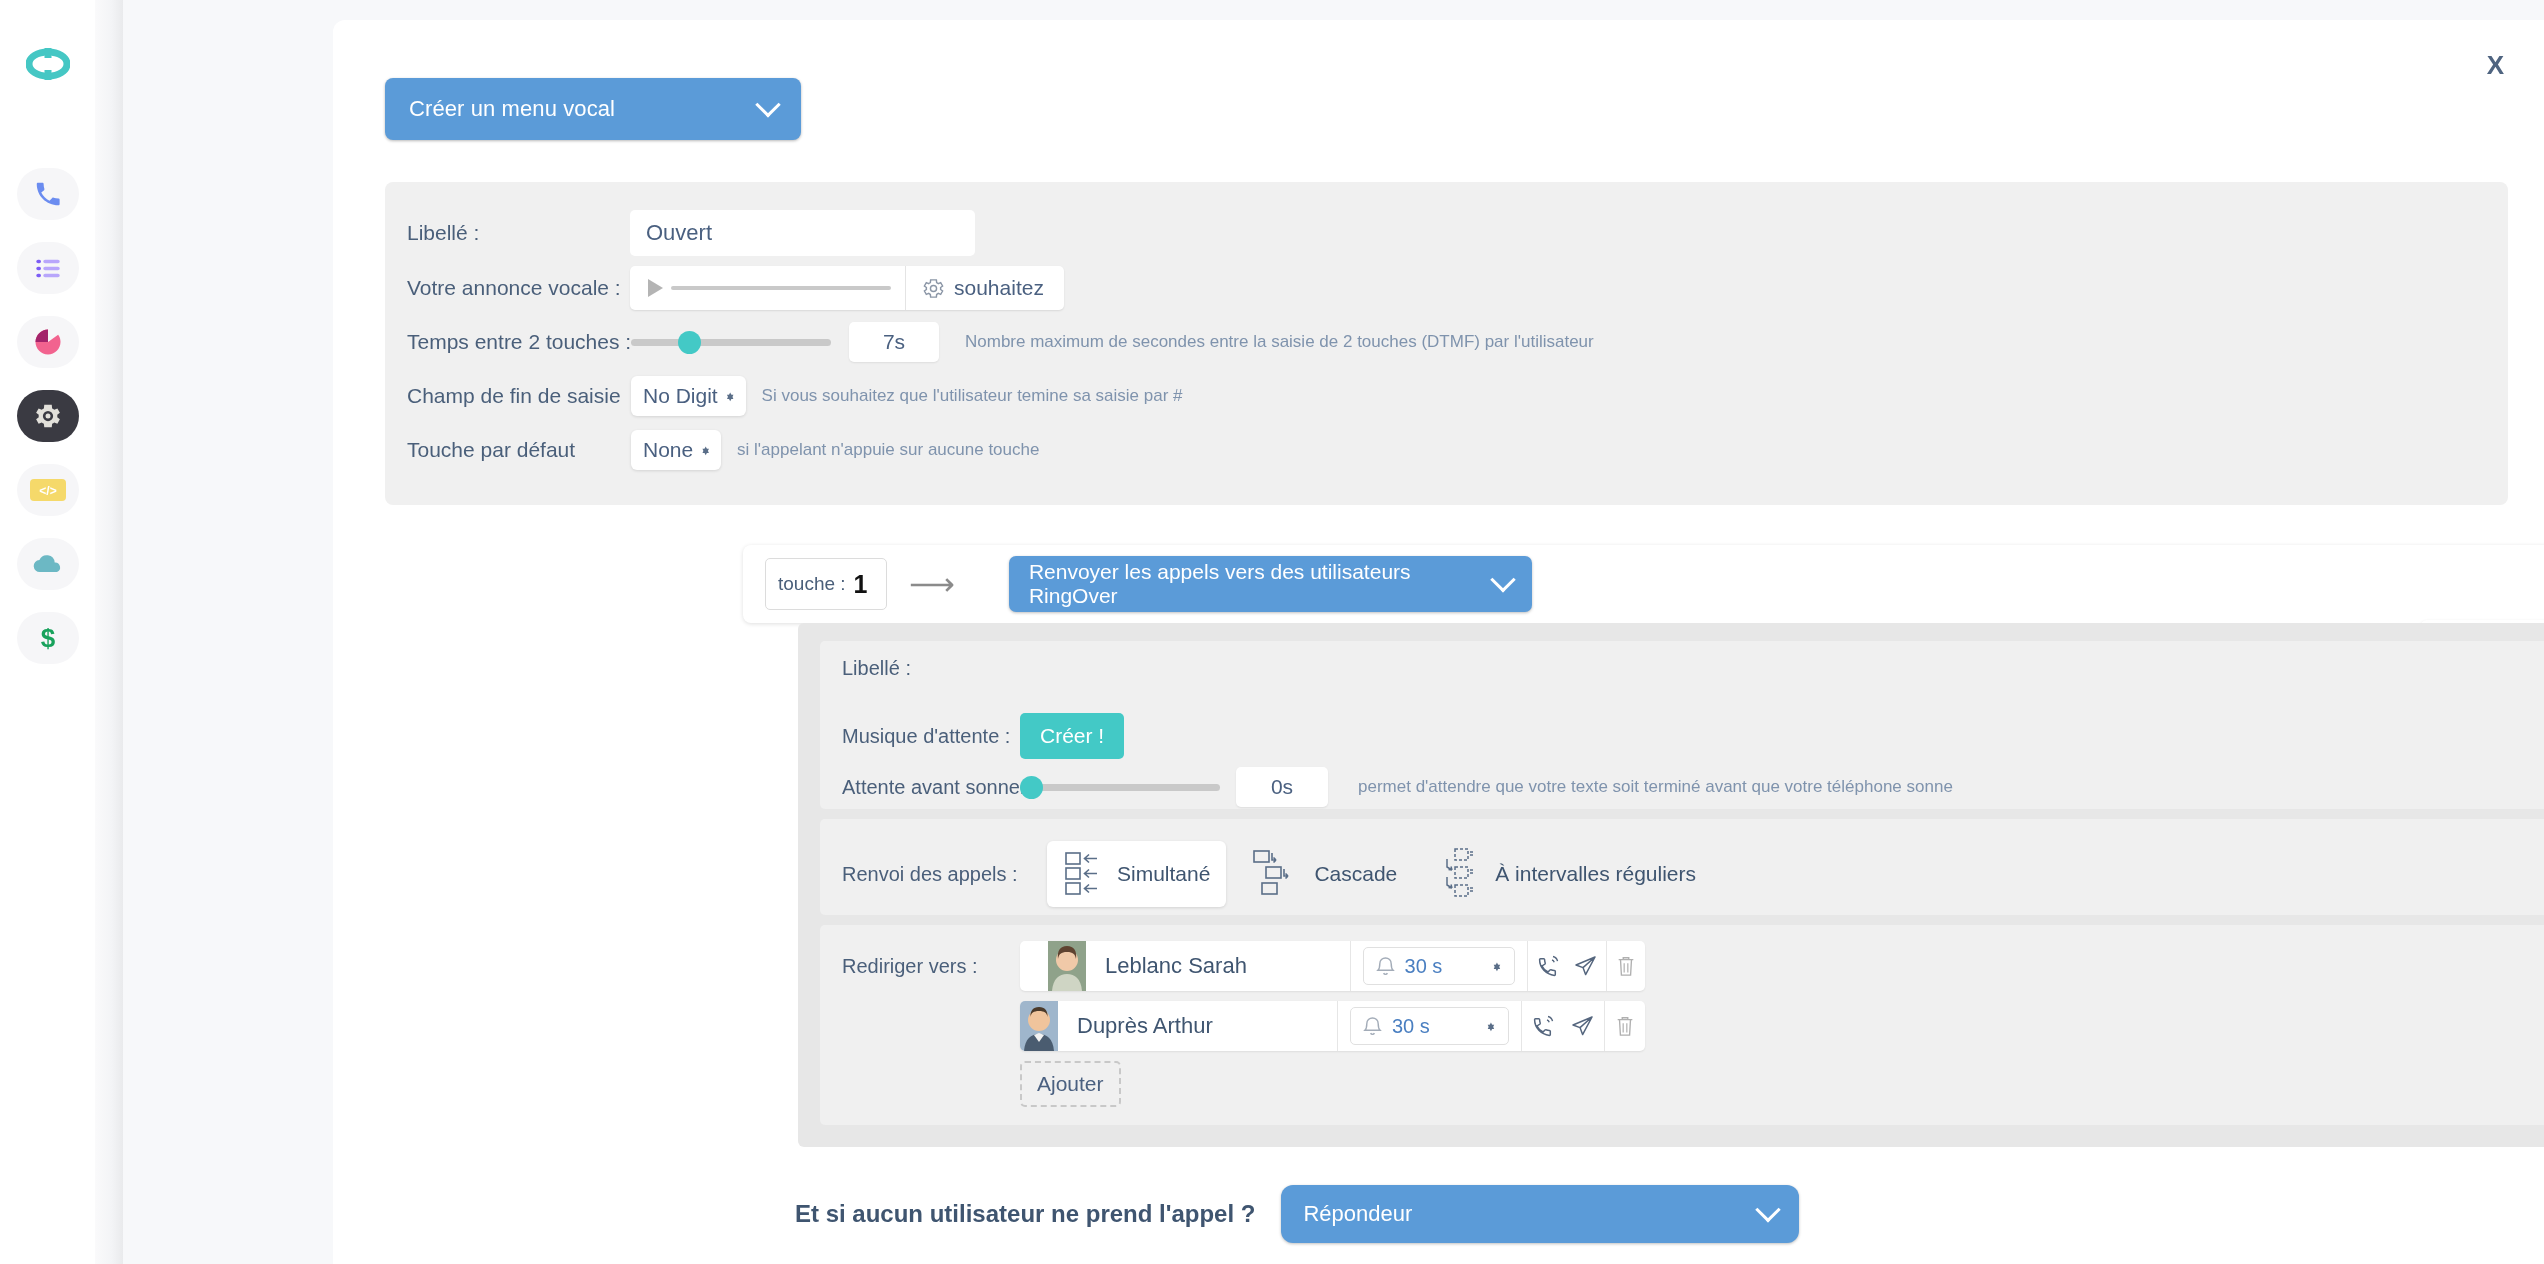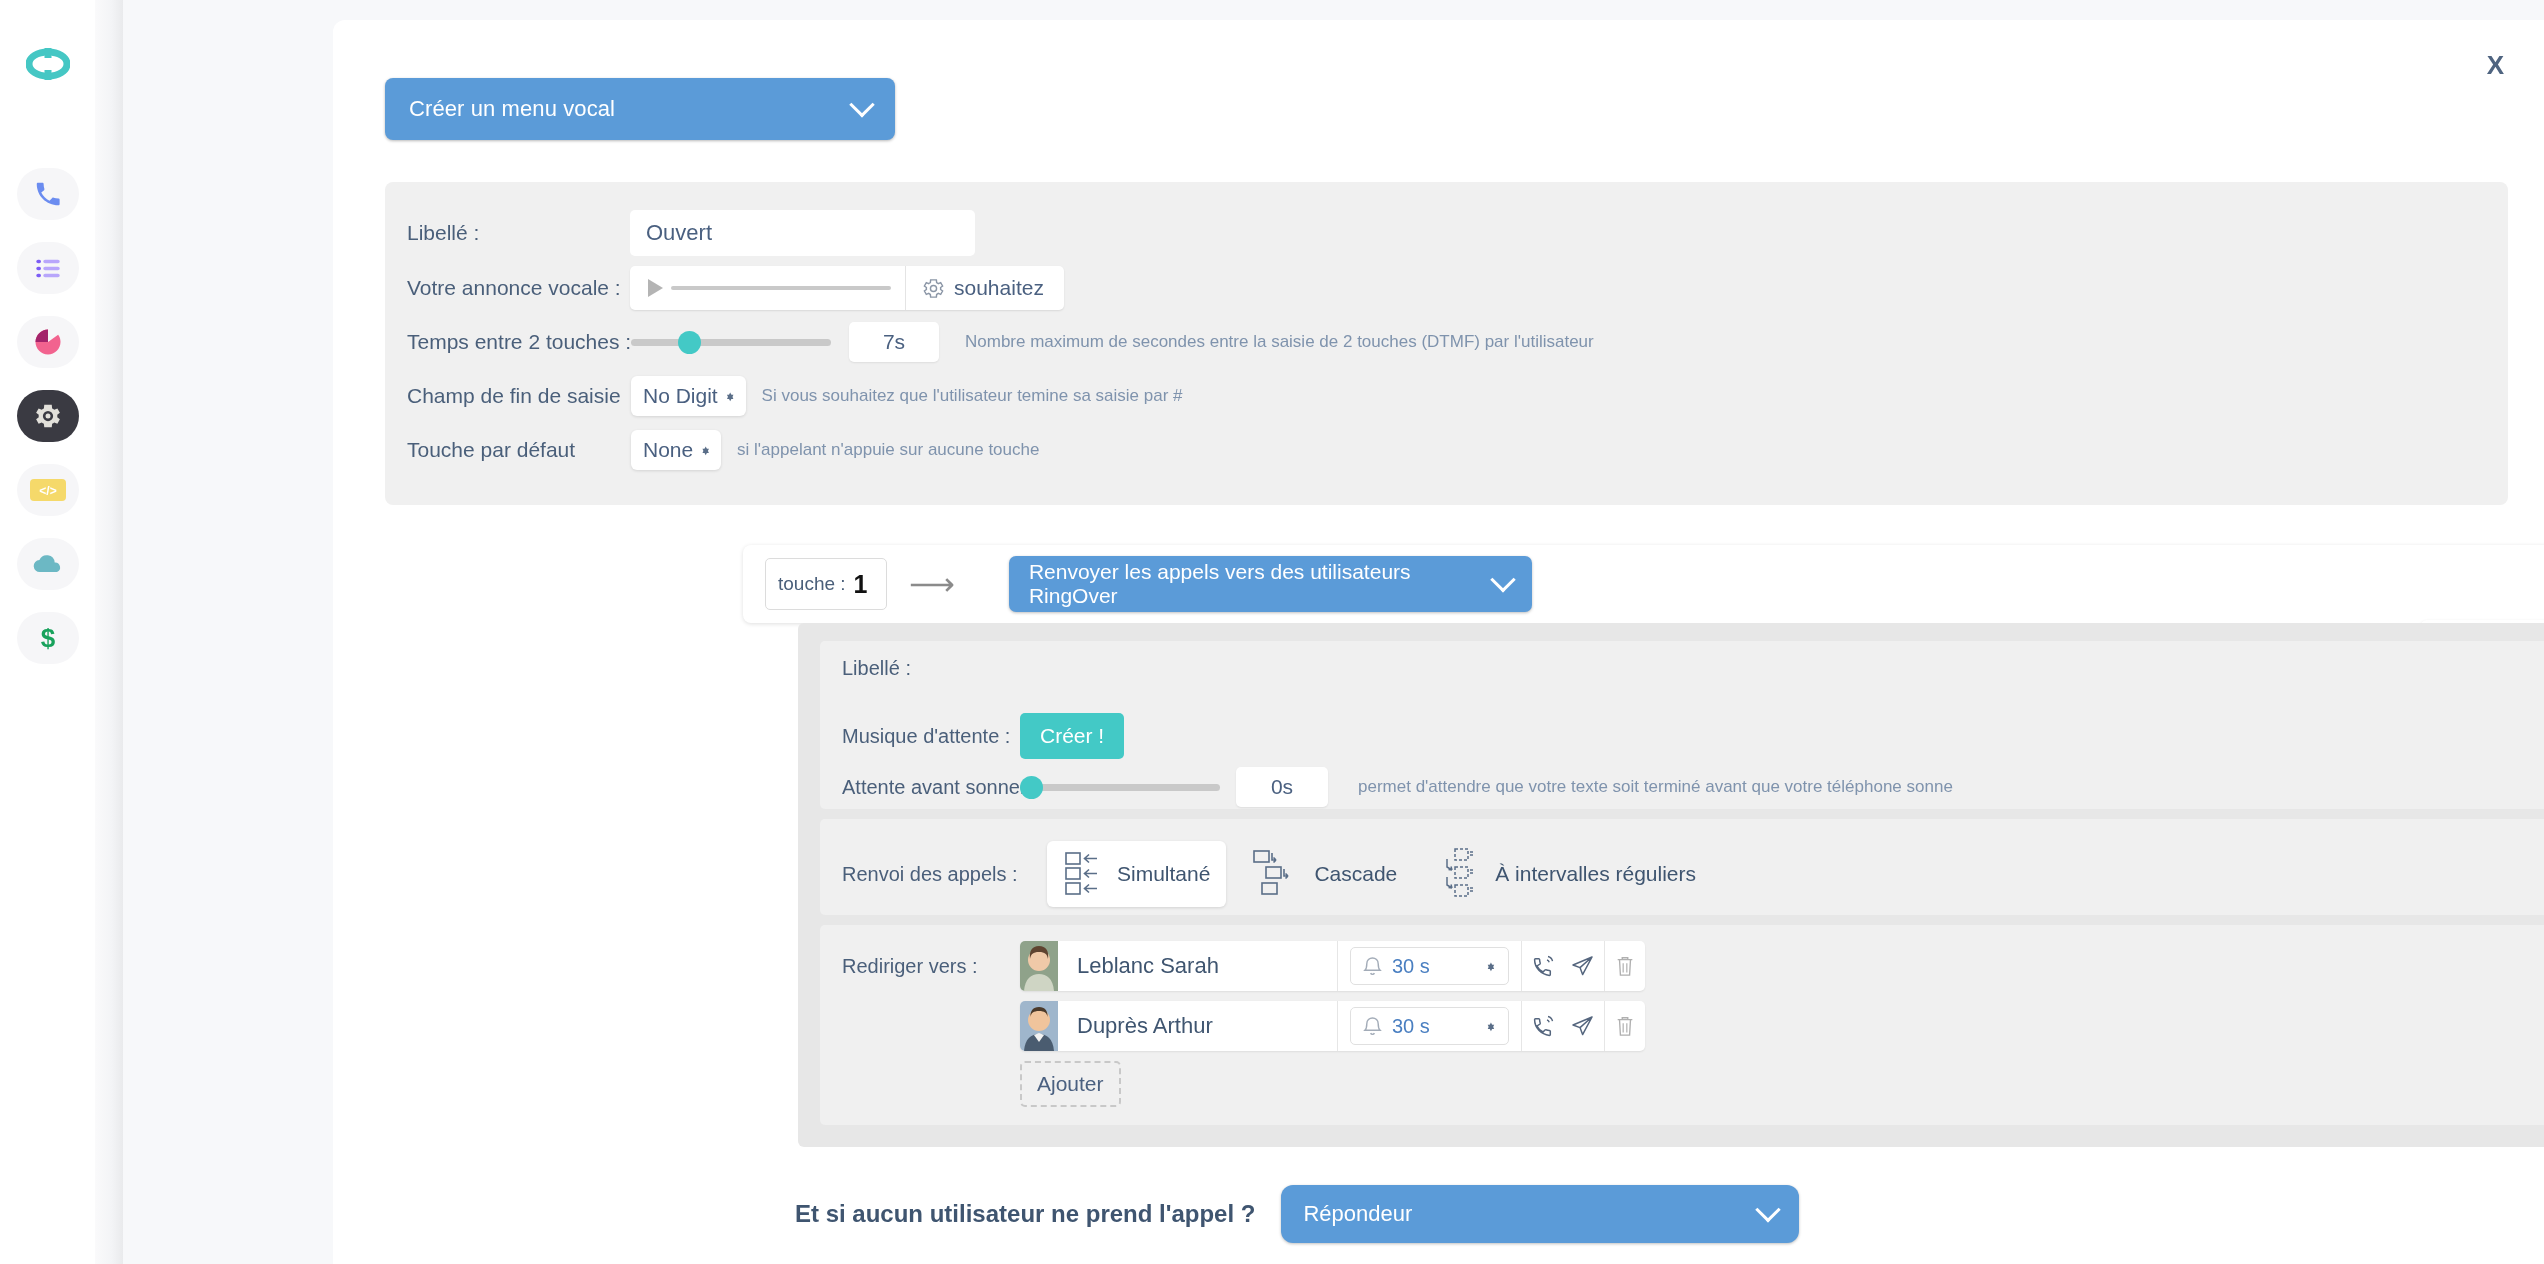--- a/index.html
+++ b/index.html
@@ -47,21 +47,21 @@
   #close-button {
     position: absolute; right: 30px; top: 28px;
     font-size: 26px; font-weight: 700; color: #4f6480;
     cursor: pointer; line-height: 1;
     padding: 4px 10px;
   }
 
   
   #menu-type-select {
     position: absolute; left: 52px; top: 58px;
-    width: 510px; height: 62px;
+    width: 416px; height: 62px;
     background: #5b9bd8;
     border-radius: 8px;
     box-shadow: 0 1px 3px rgba(0,0,0,.28);
     display: flex; align-items: center;
     padding: 0 24px;
     cursor: pointer;
   }
   #menu-type-select .lbl {
     flex: 1; color: #ffffff; font-size: 22px; letter-spacing: .1px;
   }
@@ -482,21 +482,21 @@
             <path d="M31 6h3M31 9h3M31 24h3M31 27h3M31 42h3M31 45h3" stroke="#5a6e88" stroke-width="1.5"></path>
           </svg>
           <span class="mlabel">À intervalles réguliers</span>
         </div>
       </div>
     </div>
 
     <div class="subcard" id="sub-targets">
       <span class="rlabel" style="position:absolute;left:22px;top:30px;">Rediriger vers :</span>
 
-      <div class="target-row" style="position:absolute;left:200px;top:16px;width:625px;">
+      <div class="target-row" style="position:absolute;left:200px;top:16px;width:625px;padding-left:28px;">
         <div class="tgt-person">
           <svg class="avatar" viewBox="0 0 38 50">
             <rect width="38" height="50" fill="#8fa28a"></rect>
             <circle cx="19" cy="19" r="11" fill="#f0c9a8"></circle>
             <path d="M19 5c-7 0-10 5-9 13 1-5 3-7 9-7s8 2 9 7c1-8-2-13-9-13z" fill="#5f4330"></path>
             <path d="M4 50c1-12 7-17 15-17s14 5 15 17z" fill="#cfd5c4"></path>
           </svg>
           <span class="tgt-name">Leblanc Sarah</span>
         </div>
         <div class="vline"></div>

